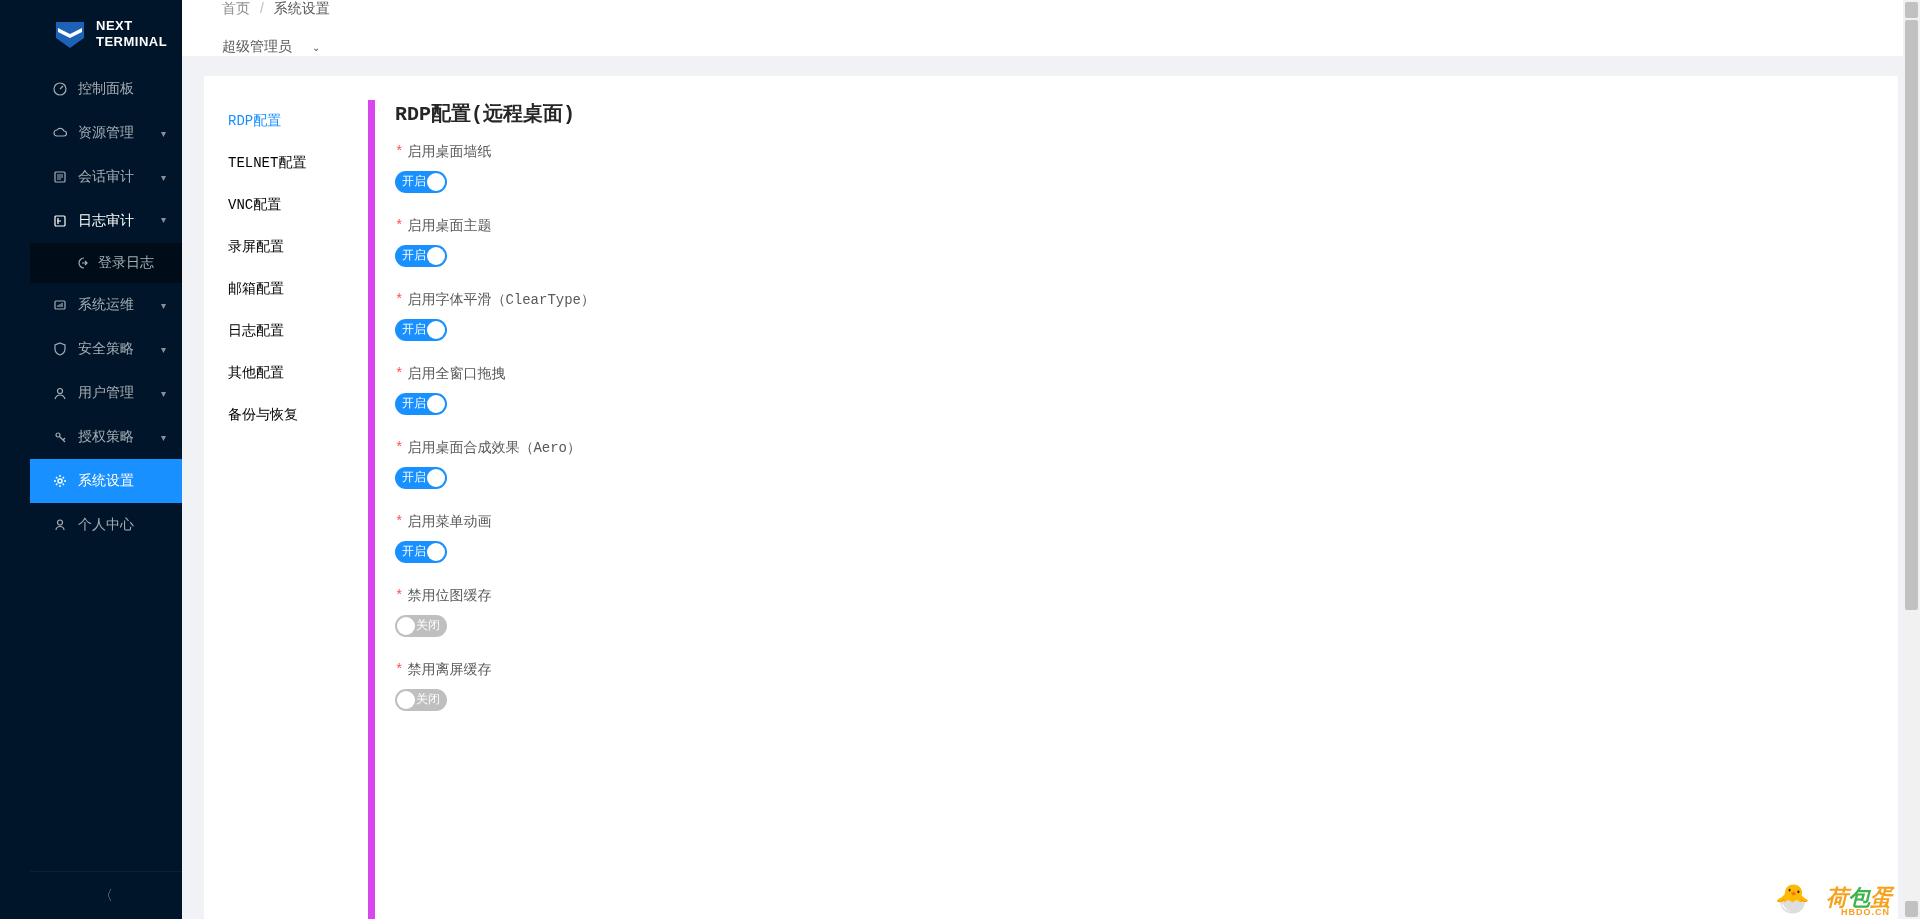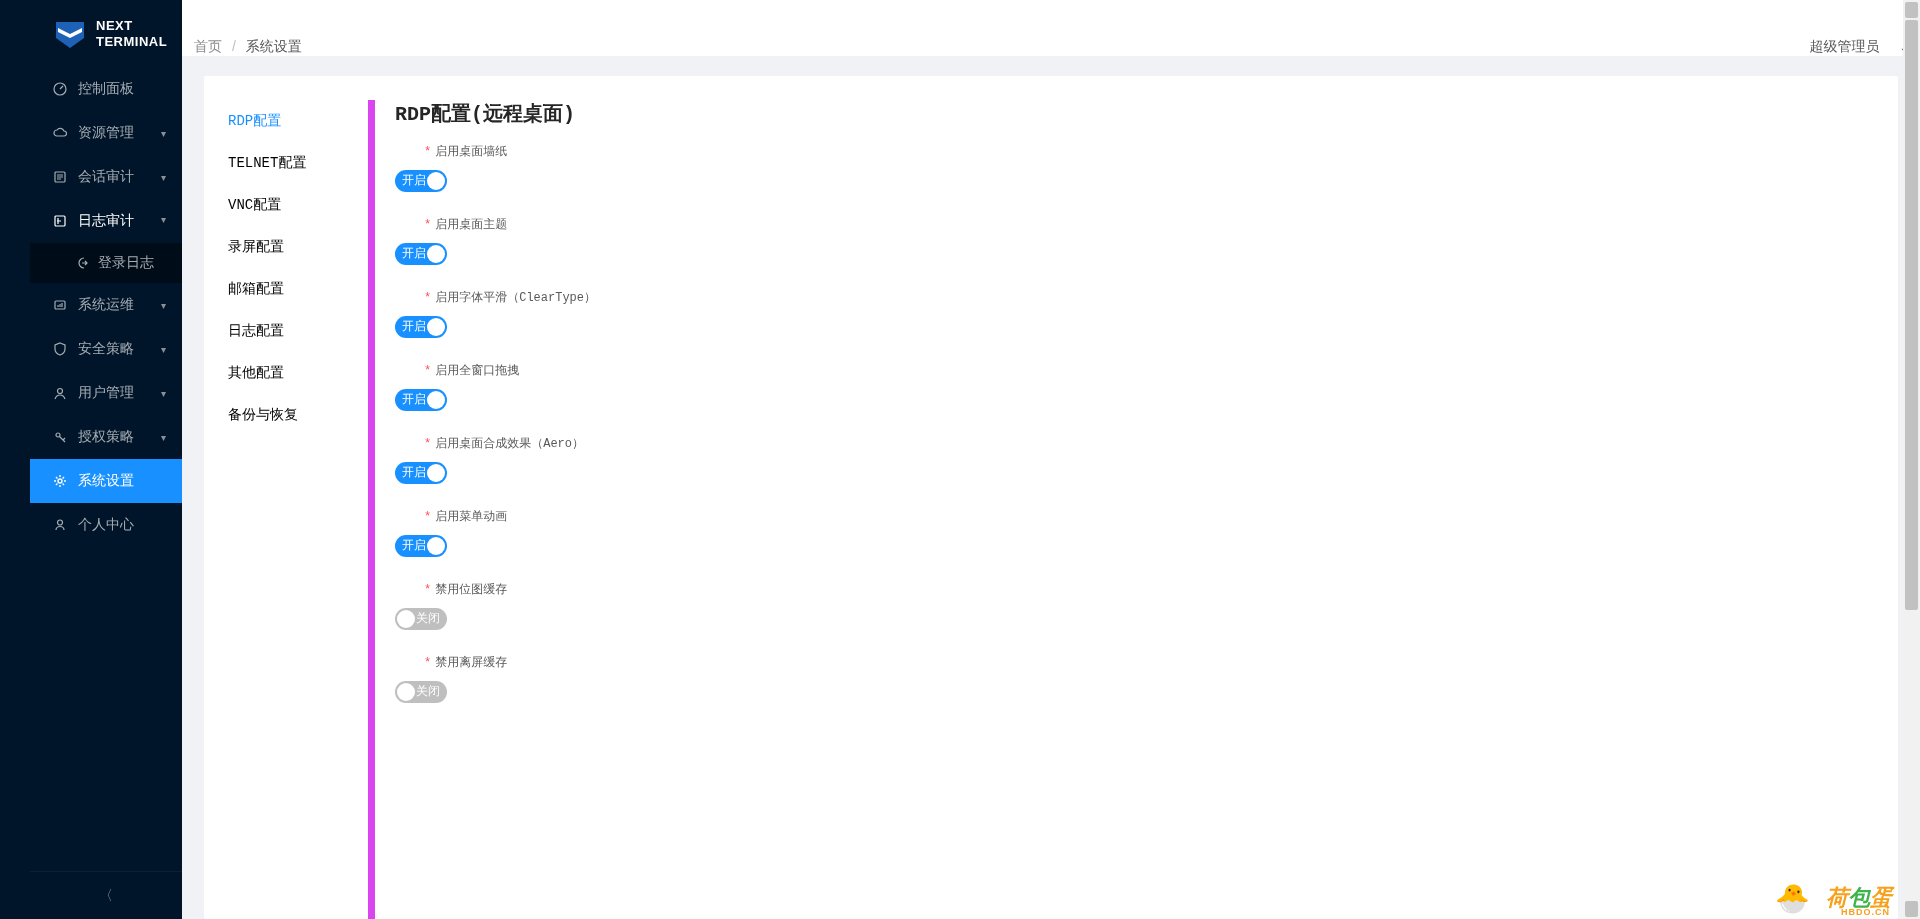--- a/index.html
+++ b/index.html
@@ -17,38 +17,38 @@
   .menu-item .mi-icon { width: 16px; margin-right: 10px; display: inline-flex; align-items: center; justify-content: center; }
   .menu-item .mi-label { flex: 1; }
   .menu-item .mi-arrow { font-size: 10px; color: #8a8f98; }
   .menu-item.expanded .mi-arrow { transform: rotate(180deg); }
   .submenu-item { display: flex; align-items: center; padding-left: 48px; height: 40px; cursor: pointer; color: #a6adb4; background: #000c17; font-size: 14px; }
   .submenu-item .sub-icon { margin-right: 8px; display: inline-flex; }
   .collapse-bar { height: 48px; display: flex; align-items: center; justify-content: center; cursor: pointer; color: #8a8f98; border-top: 1px solid rgba(255,255,255,0.05); }
 
   
   .main { flex: 1; display: flex; flex-direction: column; height: 919px; position: relative; }
-  .topbar { height: 56px; background: #fff; display: flex; align-items: flex-end; padding: 0 12px; }
+  .topbar { height: 56px; background: #fff; display: flex; align-items: flex-start; padding: 0 40px; flex-direction: column; }
   .breadcrumb { flex: 1; color: #8c8c8c; font-size: 14px; }
   .breadcrumb .bc-sep { margin: 0 6px; color: #bfbfbf; }
   .breadcrumb .bc-current { color: #595959; }
   .user-drop { color: #595959; font-size: 14px; cursor: pointer; display: flex; align-items: center; gap: 20px; }
 
   .content-wrap { flex: 1; padding: 20px 22px 0 22px; overflow: hidden; font-family: Liberation Mono, monospace; }
   .card { background: #fff; border-radius: 2px; height: 100%; display: flex; padding: 24px 24px 0 24px; overflow: hidden; }
 
   .tabs-col { width: 120px; flex-shrink: 0; }
   .tab-item { padding: 12px 0; color: #000000; cursor: pointer; font-size: 14px; }
   .tab-item.active { color: #1890ff; }
   .tabs-gap { width: 20px; flex-shrink:0; }
 
   .form-col { flex: 1; border-left: 7px solid #d946ef; padding-left: 20px; overflow-y: auto; }
   .form-title { font-size: 20px; font-weight: 600; color: #262626; margin-bottom: 16px; }
   .form-item { margin-bottom: 20px; }
-  .form-label { font-size: 12px; color: #595959; margin-bottom: 10px; margin-left: 29px; }
+  .form-label { font-size: 14px; color: #595959; margin-bottom: 10px; }
   .form-label .req { color: #ff4d4f; margin-right: 4px; }
 
   
   .switch { position: relative; display: inline-block; width: 52px; height: 22px; border-radius: 11px; cursor: pointer; font-size: 12px; color: #fff; line-height: 22px; }
   .switch.on { background: #1890ff; }
   .switch.off { background: #bfbfbf; }
   .switch-knob { position: absolute; top: 2px; width: 18px; height: 18px; background: #fff; border-radius: 50%; }
   .switch.on .switch-knob { right: 2px; }
   .switch.off .switch-knob { left: 2px; }
   .switch-text { position: absolute; top: 0; }

